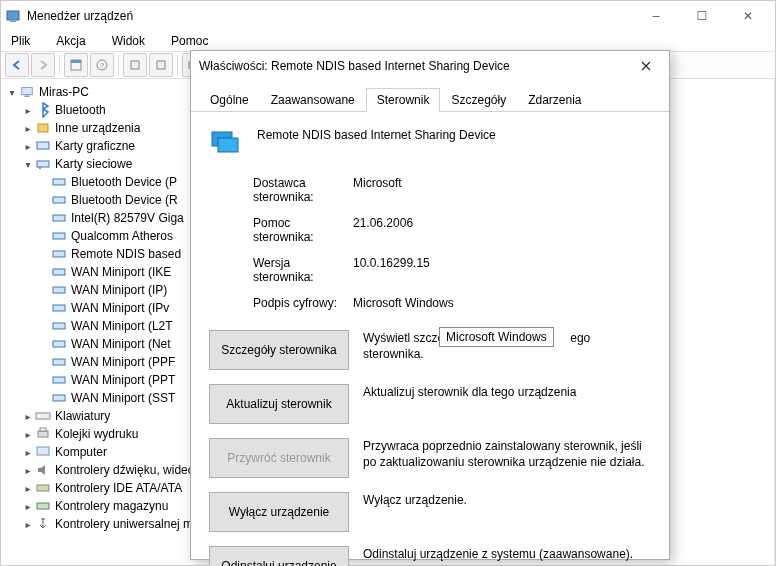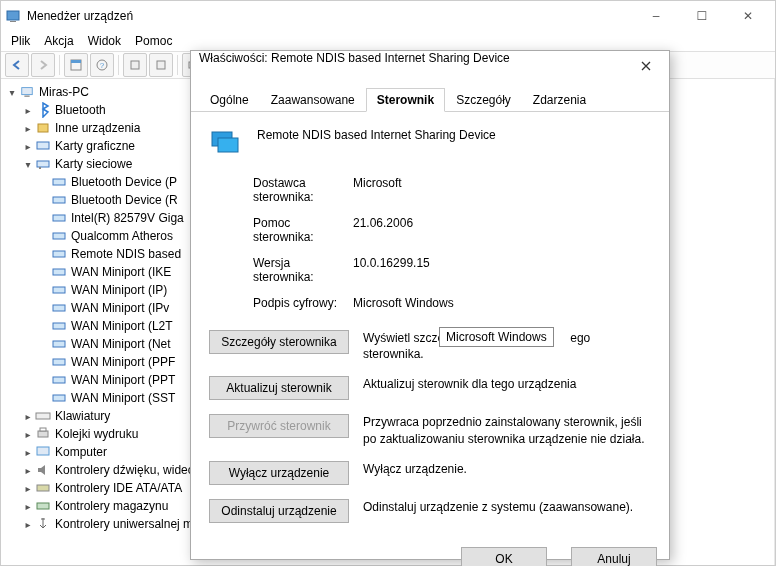--- a/index.html
+++ b/index.html
@@ -14,21 +14,21 @@
     position: relative;
     color: #000;
   }
   
   .main-window { width: 776px; height: 566px; border: 1px solid #ccc; display: flex; flex-direction: column; }
   .titlebar { height: 30px; display: flex; align-items: center; padding: 0 4px; }
   .titlebar .title-icon { width: 16px; height: 16px; margin-right: 6px; display:flex;align-items:center;justify-content:center; }
   .titlebar .title-text { flex: 1; font-size: 12px; }
   .win-controls { display: flex; }
   .win-btn { width: 46px; height: 30px; display: flex; align-items: center; justify-content: center; color: #555; }
-  .menubar { height: 20px; display: flex; align-items: center; gap: 14px; padding: 0 10px; font-size: 12px; }
+  .menubar { height: 20px; display: flex; align-items: center; gap: 26px; padding: 0 10px; font-size: 12px; }
   .menubar span { cursor: default; }
   .toolbar { height: 28px; border-top: 1px solid #e0e0e0; border-bottom: 1px solid #e0e0e0; display: flex; align-items: center; gap: 2px; padding: 0 4px; background:#fdfdfd; }
   .tool-btn { width: 24px; height: 24px; border: 1px solid #ccc; background:#f5f5f5; display:flex;align-items:center;justify-content:center; border-radius:2px; }
   .tool-sep { width:1px; height:20px; background:#ddd; margin:0 2px; }
   .content { flex: 1; display: flex; overflow: hidden; }
   .tree { flex: 1; overflow-y: auto; padding: 4px 2px; border-right:1px solid #e8e8e8; }
   .node { display: flex; align-items: center; height: 18px; white-space: nowrap; }
   .tw { width: 14px; display:inline-flex; justify-content:center; color:#555; font-size:10px; }
   .ico { width: 16px; height: 16px; margin-right: 4px; display:inline-flex; align-items:center; justify-content:center; }
   .lbl { font-size: 12px; }
@@ -40,35 +40,35 @@
   
   .dialog {
     position: absolute;
     left: 190px; top: 50px;
     width: 480px; height: 510px;
     background: #fff;
     border: 1px solid #aaa;
     box-shadow: 3px 3px 12px rgba(0,0,0,0.25);
     display:flex; flex-direction:column;
   }
-  .dlg-titlebar { height: 30px; display:flex; align-items:flex-start; padding: 0 8px; border-bottom: 0; }
+  .dlg-titlebar { height: 30px; display:flex; align-items:center; padding: 0 8px; border-bottom: 0; }
   .dlg-title { flex:1; font-size:12px; }
   .dlg-close { width:30px; height:30px; display:flex;align-items:center;justify-content:center; }
   .tabs { display:flex; padding: 6px 8px 0 8px; border-bottom:1px solid #d0d0d0; gap:0; }
   .tab { padding: 4px 10px; font-size:12px; border:1px solid transparent; position:relative; top:1px; cursor:default; }
-  .tab.active { border:1px solid #d0d0d0; border-bottom:1px solid #fff; background:#fff;font-weight:bold; }
+  .tab.active { border:1px solid #d0d0d0; border-bottom:1px solid #fff; background:#fff; }
   .dlg-body { flex:1; padding: 14px 18px 10px 18px; }
   .dev-header { display:flex; gap:16px; margin-bottom:18px; align-items:flex-start; }
   .dev-header .big-icon { width:32px; height:32px; }
   .info-grid { margin-left: 44px; }
   .info-row { display:flex; margin-bottom:12px; }
   .info-label { width: 100px; font-size:12px; }
   .info-value { font-size:12px; position:relative; }
   .action-row { display:flex; align-items:flex-start; gap:14px; margin-bottom:14px; }
-  .action-btn { width:140px; height:24px; border:1px solid #adadad; background:#e1e1e1; font-size:12px; display:flex;align-items:center;justify-content:center; cursor:default; }
+  .action-btn { width:140px; height:40px; border:1px solid #adadad; background:#e1e1e1; font-size:12px; display:flex;align-items:center;justify-content:center; cursor:default; }
   .action-btn.disabled { color:#9a9a9a; }
   .action-desc { flex:1; font-size:12px; line-height:1.35; }
   .dlg-footer { height:46px; border-top:0; display:flex; justify-content:flex-end; align-items:center; gap:24px; padding: 0 12px; }
   .dlg-footer .btn { width:86px; height:24px; border:1px solid #adadad; background:#e1e1e1; font-size:12px; display:flex;align-items:center;justify-content:center; }
   .tooltip-box { position:absolute; left:76px; top:-3px; background:#fff; border:1px solid #888; padding:1px 6px; font-size:12px; white-space:nowrap; }
   
   .tree::-webkit-scrollbar{width:16px}
   .tree::-webkit-scrollbar-thumb{background:#c2c2c2;border:3px solid #fff;border-radius:8px}
 </style>
 </head>

